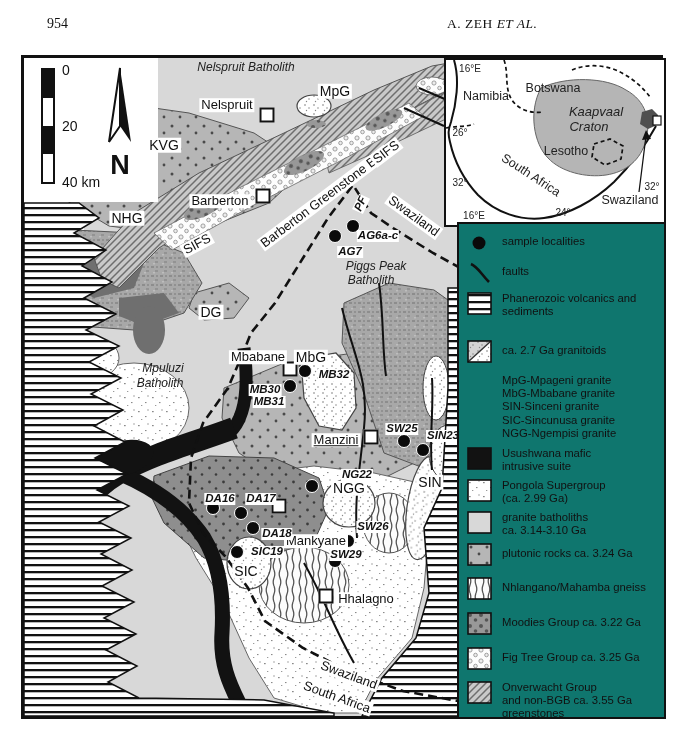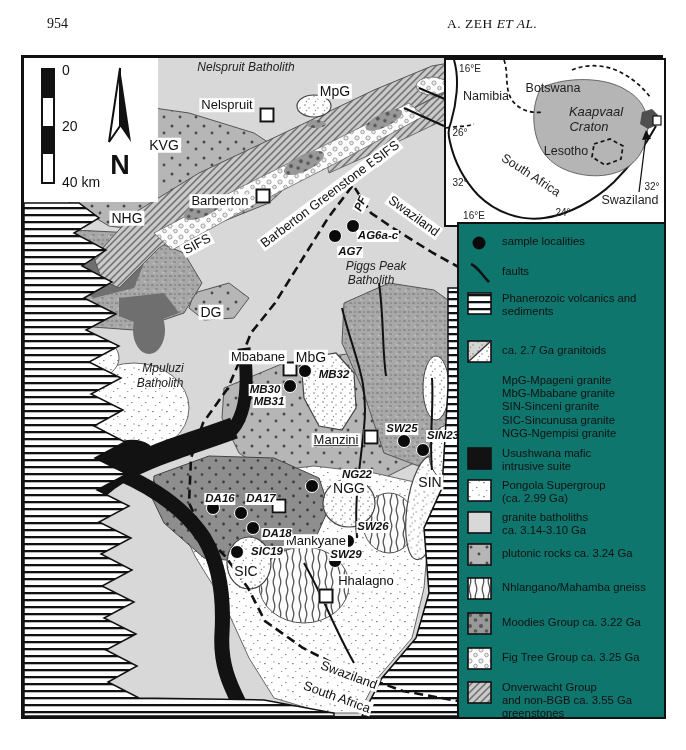--- a/index.html
+++ b/index.html
@@ -240,21 +240,21 @@
       <div class="mlabel region" style="left: 325px; top: 430px;">NGG</div>
       <div class="mlabel region" style="left: 406px; top: 424px;">SIN</div>
       <div class="mlabel sample" style="left: 196px; top: 441px;">DA16</div>
       <div class="mlabel sample" style="left: 237px; top: 441px;">DA17</div>
       <div class="mlabel town" style="left: 292px; top: 483px;">Mankyane</div>
       <div class="mlabel sample" style="left: 253px; top: 476px;">DA18</div>
       <div class="mlabel sample" style="left: 243px; top: 494px;">SIC19</div>
       <div class="mlabel region" style="left: 222px; top: 513px;">SIC</div>
       <div class="mlabel sample" style="left: 349px; top: 469px;">SW26</div>
       <div class="mlabel sample" style="left: 322px; top: 497px;">SW29</div>
-      <div class="mlabel town" style="left: 342px; top: 523px;">Hhalagno</div>
+      <div class="mlabel town" style="left: 342px; top: 541px;">Hhalagno</div>
       <div class="mlabel border" style="left: 325px; top: 617px; transform: translate(-50%, -50%) rotate(20deg);">Swaziland</div>
       <div class="mlabel border" style="left: 313px; top: 639px; transform: translate(-50%, -50%) rotate(20deg);">South Africa</div>
     </div>
 
   <div id="inset">
     <svg width="217" height="164" viewBox="0 0 217 164">
       <path d="M8,0 C14,20 10,45 5,62 C2,70 2,74 4,82 C8,100 18,120 32,135 C50,153 75,161 98,158 C122,155 148,141 168,122 C184,106 198,88 210,66" stroke="#111" stroke-width="2" fill="none"></path>
       <path d="M95,28 C120,16 160,17 180,30 C200,41 205,60 200,80 C195,100 180,112 160,115 C140,118 115,112 102,98 C88,84 82,52 95,28 Z" fill="#b5b5b5" stroke="#666" stroke-width="1"></path>
       <g stroke="#111" stroke-width="1.7" stroke-dasharray="4 3" fill="none">
         <path d="M58,0 C63,14 58,28 66,40 C72,49 84,54 97,52"></path>

